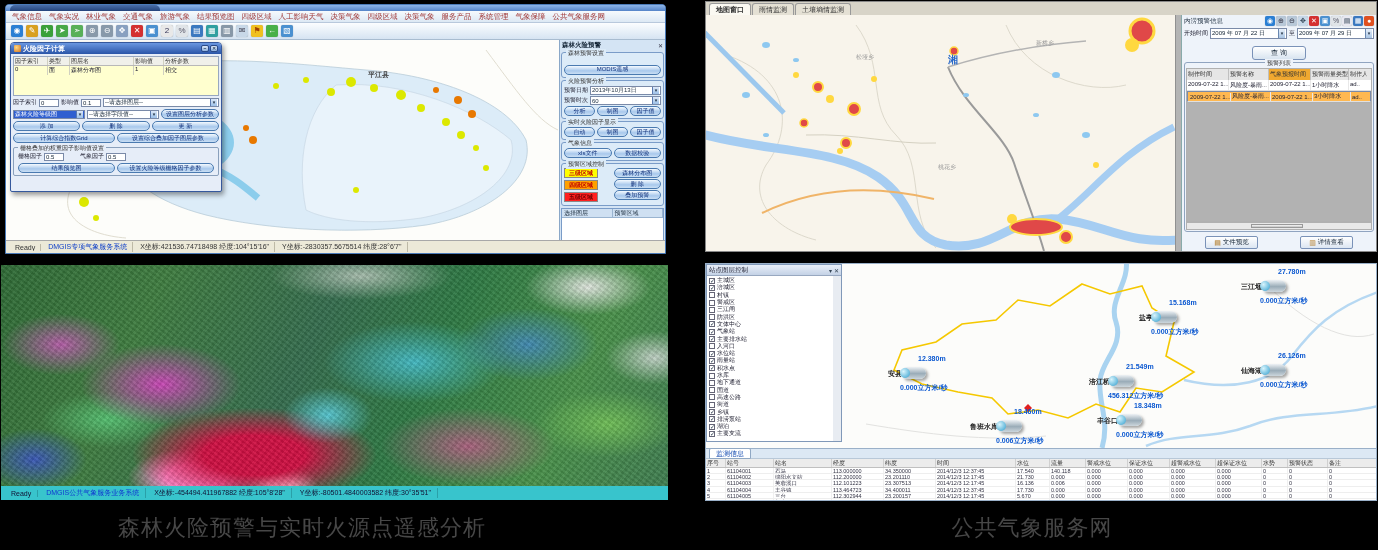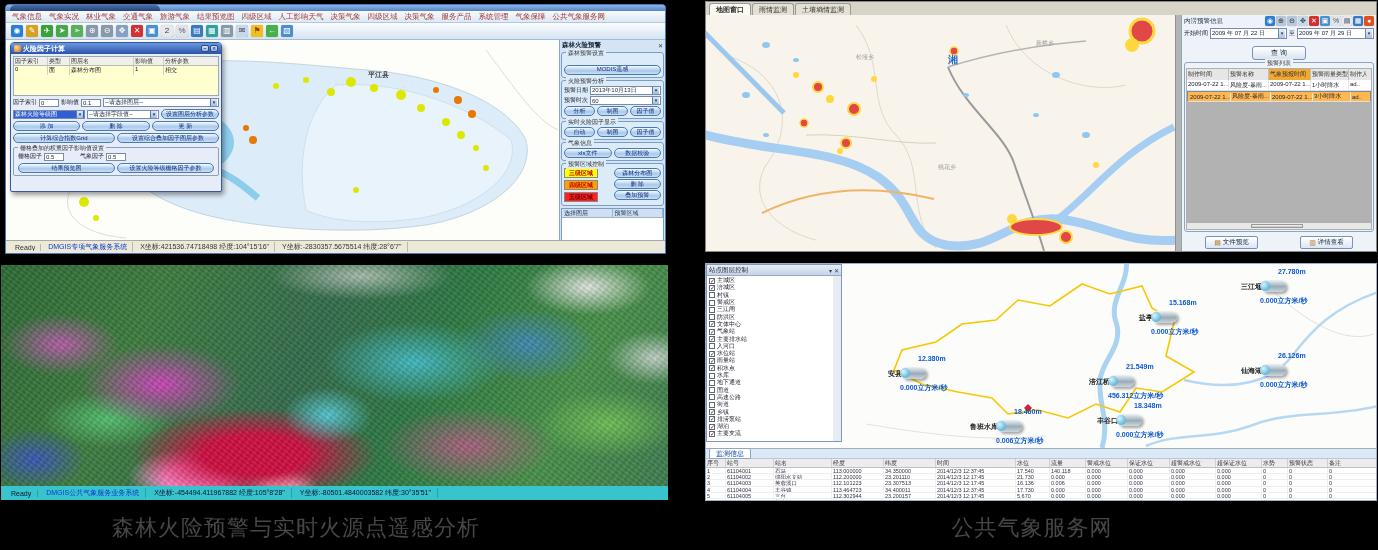--- a/index.html
+++ b/index.html
@@ -170,21 +170,21 @@
 #br-thead .tcell:nth-child(9),#br-tbody .tcell:nth-child(9){width:42px;}
 #br-thead .tcell:nth-child(10),#br-tbody .tcell:nth-child(10){width:42px;}
 #br-thead .tcell:nth-child(11),#br-tbody .tcell:nth-child(11){width:46px;}
 #br-thead .tcell:nth-child(12),#br-tbody .tcell:nth-child(12){width:46px;}
 #br-thead .tcell:nth-child(13),#br-tbody .tcell:nth-child(13){width:26px;}
 #br-thead .tcell:nth-child(14),#br-tbody .tcell:nth-child(14){width:40px;}
 #br-thead .tcell:nth-child(15),#br-tbody .tcell:nth-child(15){width:26px;border-right:none;}
 
 
 .caption{position:absolute;top:513px;font-size:22px;color:#474747;letter-spacing:1px;text-align:center;white-space:nowrap;}
-.cap-left{left:96px;width:400px;}
+.cap-left{left:102px;width:400px;}
 .cap-right{left:912px;width:240px;}
 </style>
 </head>
 <body>
 
 <section class="panel tl">
   <div class="tl-titlebar">
       <div class="tl-titletab"></div>
     </div>
   <div class="tl-menubar" id="fire-menu">

